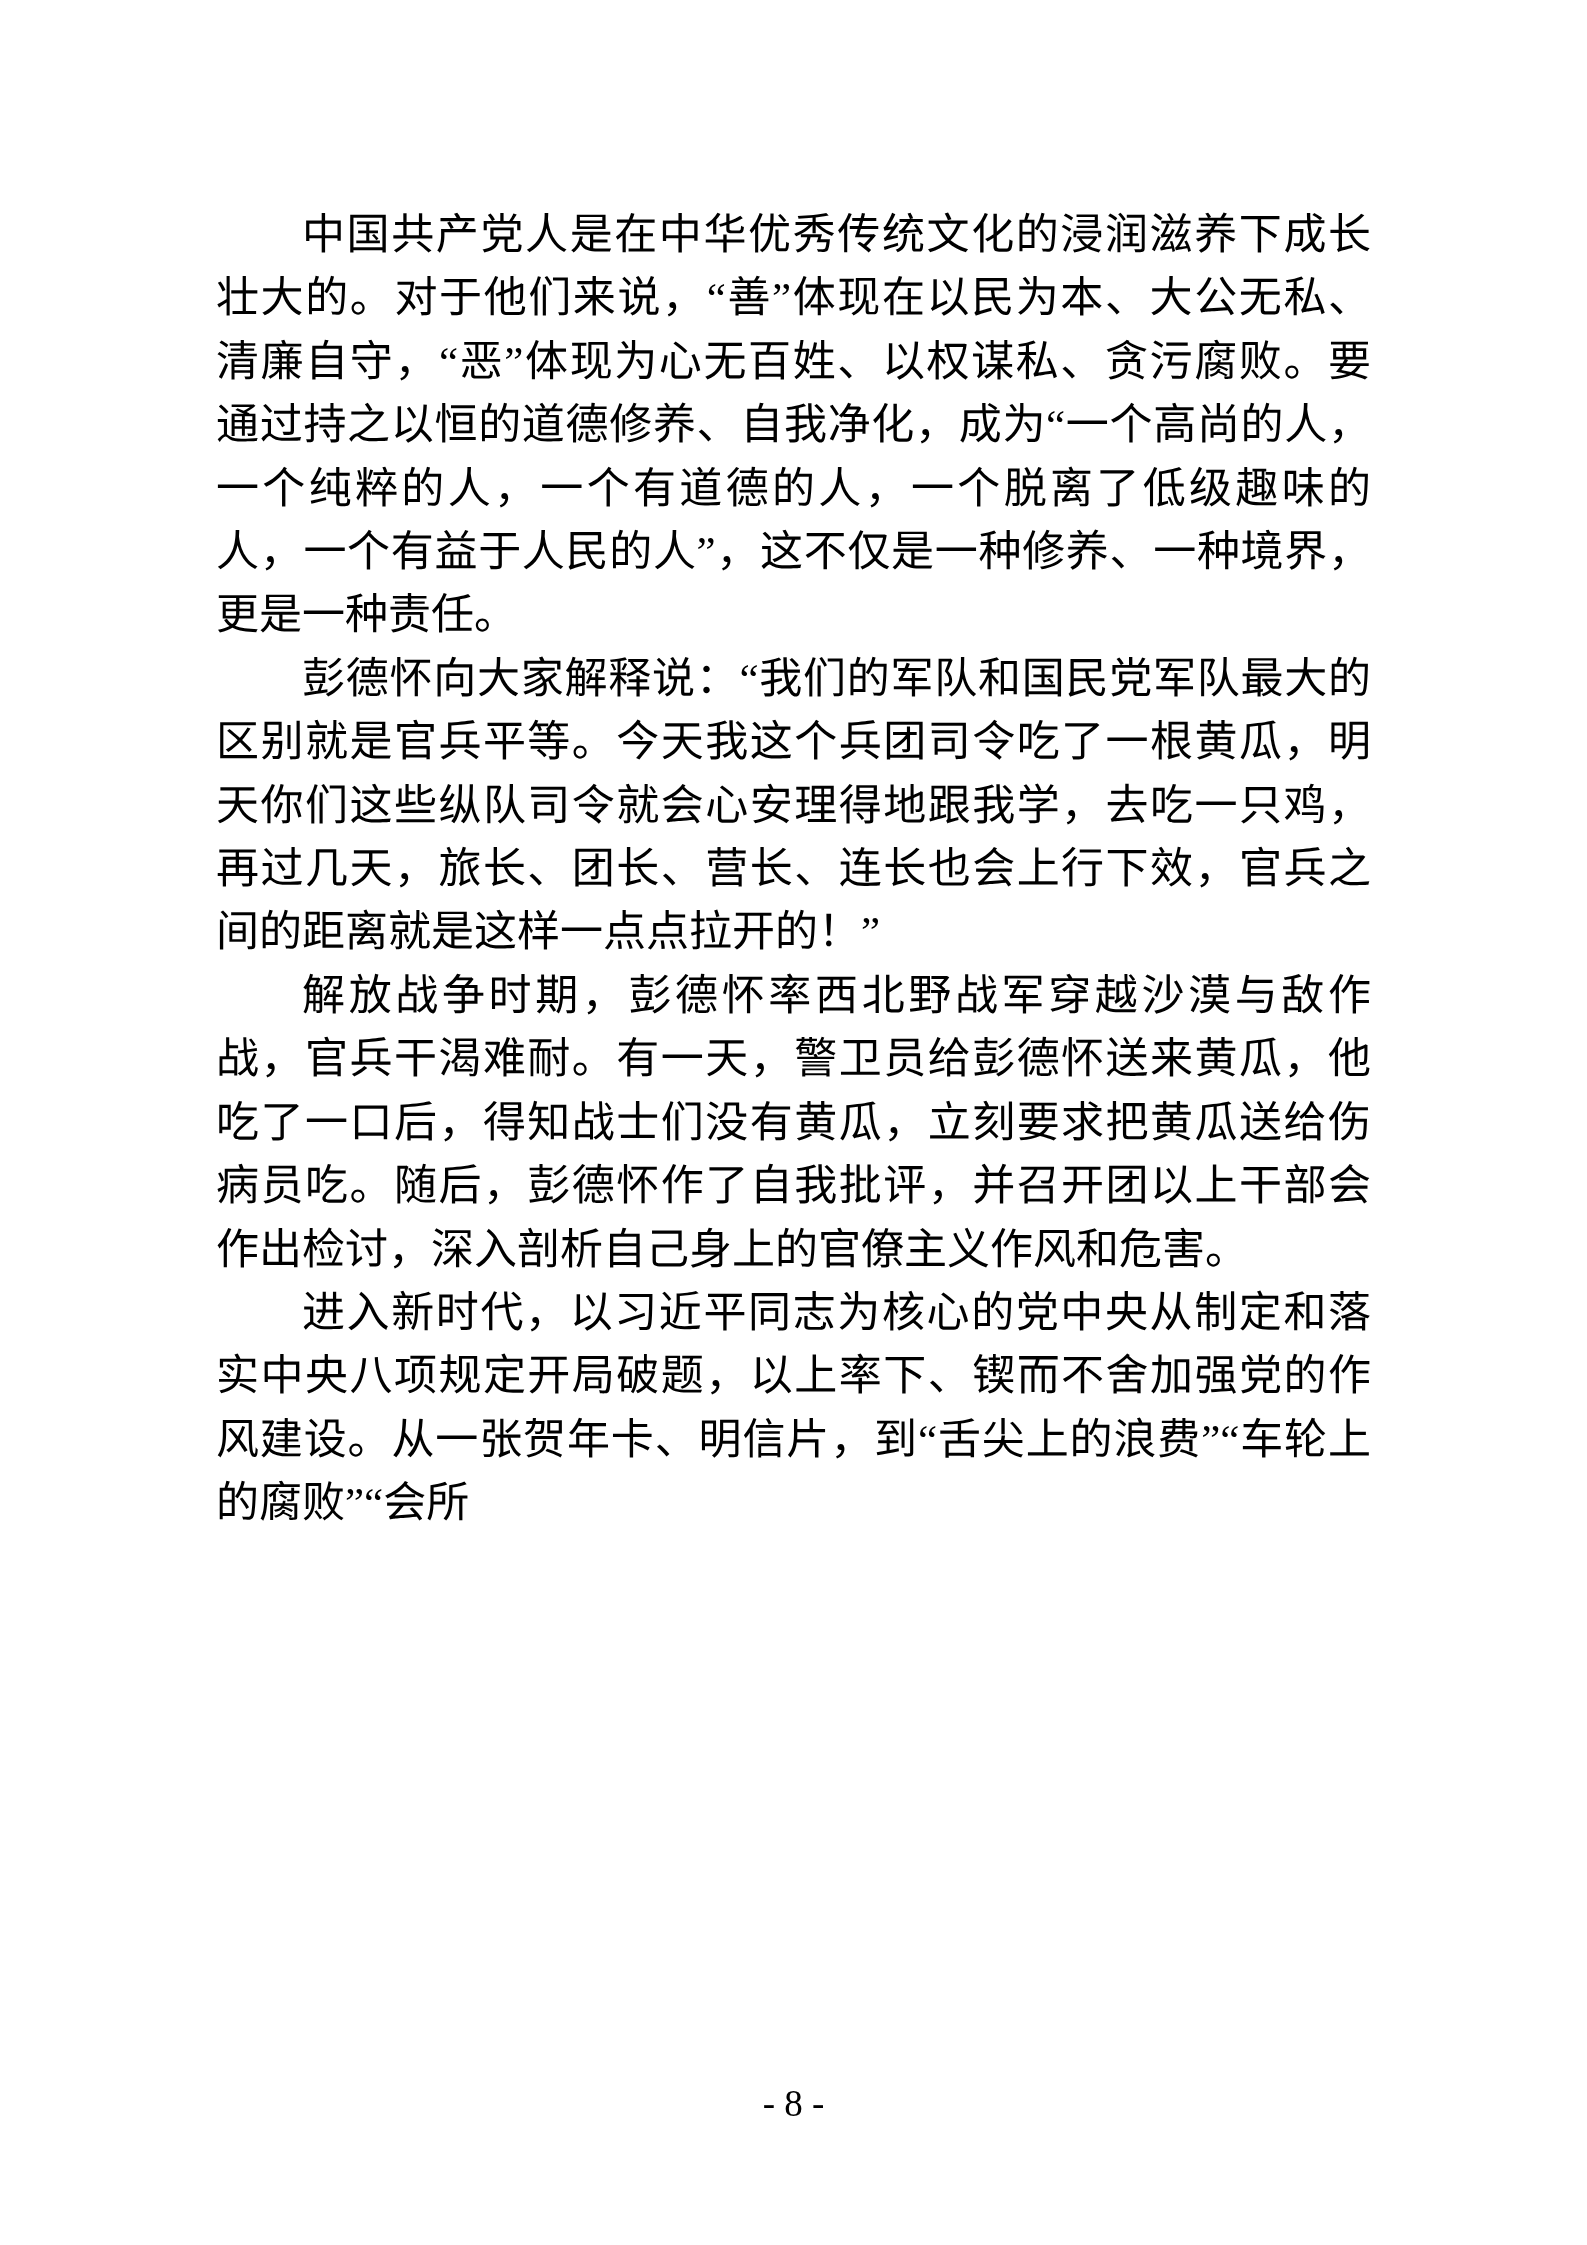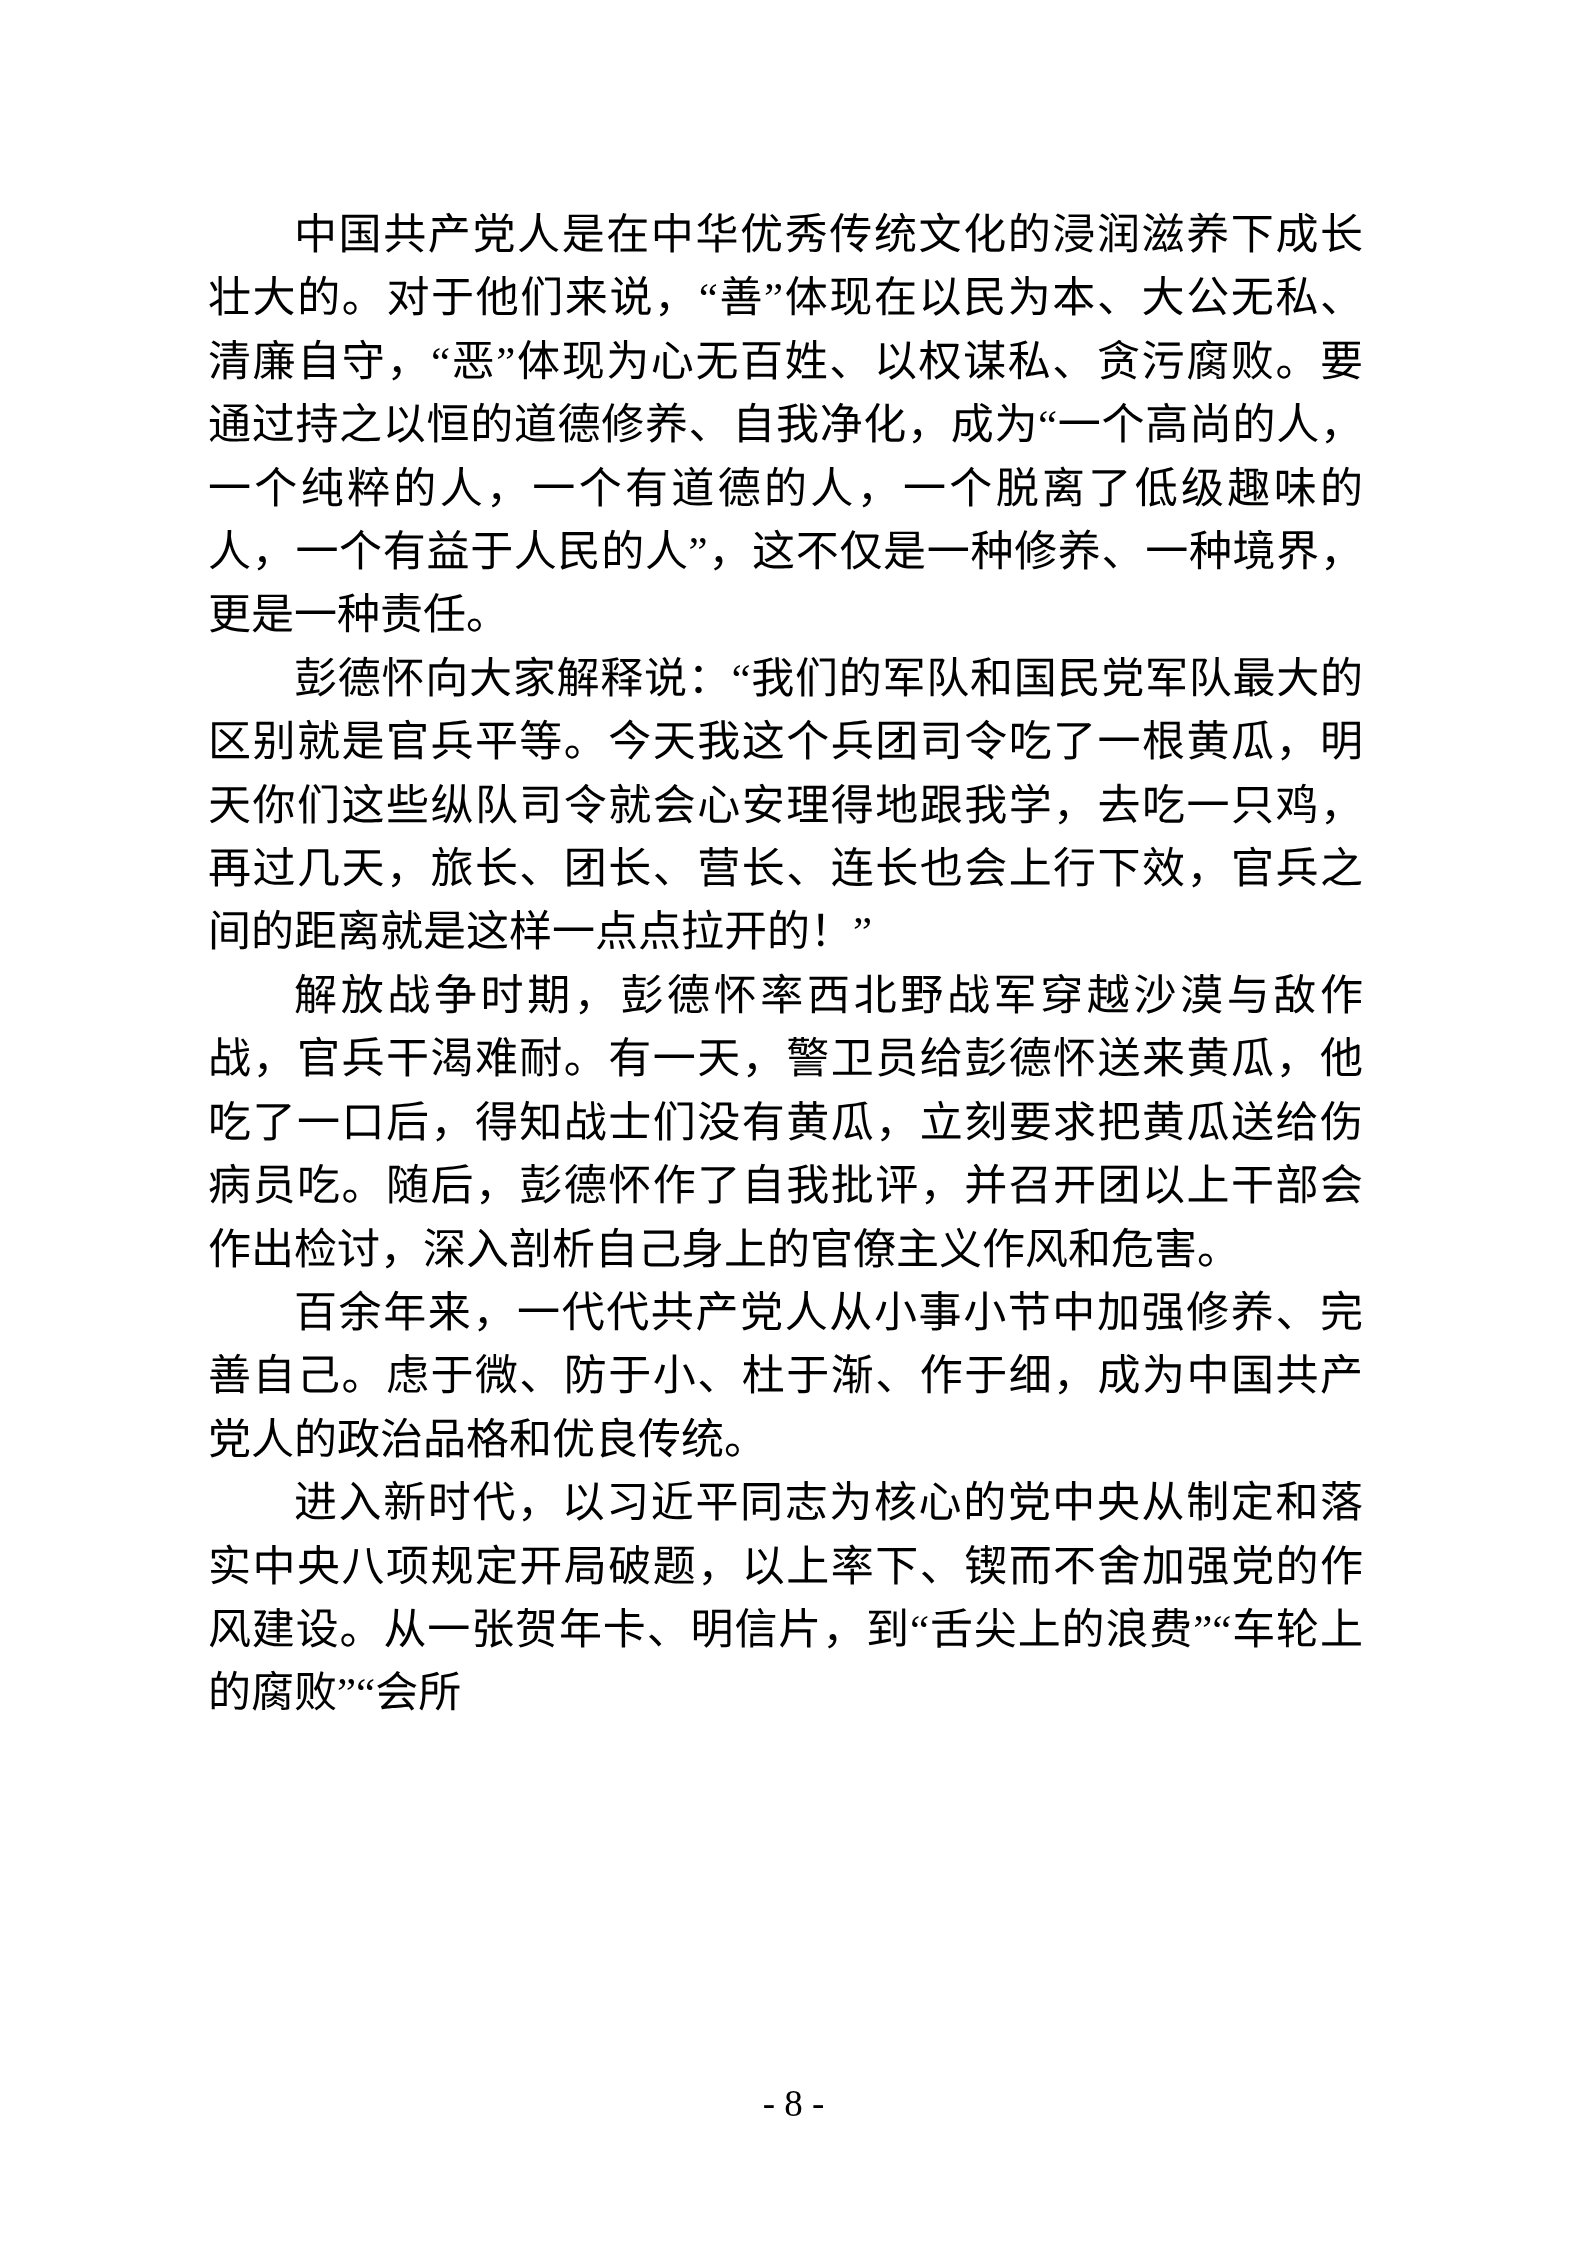--- a/index.html
+++ b/index.html
@@ -11,21 +11,21 @@
     position: relative;
     width: 1587px;
     height: 2245px;
     background: #ffffff;
     overflow: hidden;
     font-family: "Liberation Serif", "DejaVu Serif", serif;
     color: #000000;
   }
   .content {
     position: absolute;
-    left: 208px;
+    left: 216px;
     top: 203px;
     width: 1155px;
     font-size: 43px;
     line-height: 63.4px;
     text-align: justify;
     letter-spacing: 0;
   }
   .content p {
     margin: 0;
     padding: 0;
@@ -43,17 +43,16 @@
   }
 </style>
 </head>
 <body>
 
 <div class="page">
   <div class="content">
     <p>中国共产党人是在中华优秀传统文化的浸润滋养下成长壮大的。对于他们来说，“善”体现在以民为本、大公无私、清廉自守，“恶”体现为心无百姓、以权谋私、贪污腐败。要通过持之以恒的道德修养、自我净化，成为“一个高尚的人，一个纯粹的人，一个有道德的人，一个脱离了低级趣味的人，一个有益于人民的人”，这不仅是一种修养、一种境界，更是一种责任。</p>
     <p>彭德怀向大家解释说：“我们的军队和国民党军队最大的区别就是官兵平等。今天我这个兵团司令吃了一根黄瓜，明天你们这些纵队司令就会心安理得地跟我学，去吃一只鸡，再过几天，旅长、团长、营长、连长也会上行下效，官兵之间的距离就是这样一点点拉开的！”</p>
     <p>解放战争时期，彭德怀率西北野战军穿越沙漠与敌作战，官兵干渴难耐。有一天，警卫员给彭德怀送来黄瓜，他吃了一口后，得知战士们没有黄瓜，立刻要求把黄瓜送给伤病员吃。随后，彭德怀作了自我批评，并召开团以上干部会作出检讨，深入剖析自己身上的官僚主义作风和危害。</p>
-    <p>百余年来，一代代共产党人从小事小节中加强修养、完善自己。虑于微、防于小、杜于渐、作于细，成为中国共产党人的政治品格和优良传统。</p>
     <p>进入新时代，以习近平同志为核心的党中央从制定和落实中央八项规定开局破题，以上率下、锲而不舍加强党的作风建设。从一张贺年卡、明信片，到“舌尖上的浪费”“车轮上的腐败”“会所</p>
   </div>
   <div class="footer">- 8 -</div>
 </div>
 
 </body></html>

